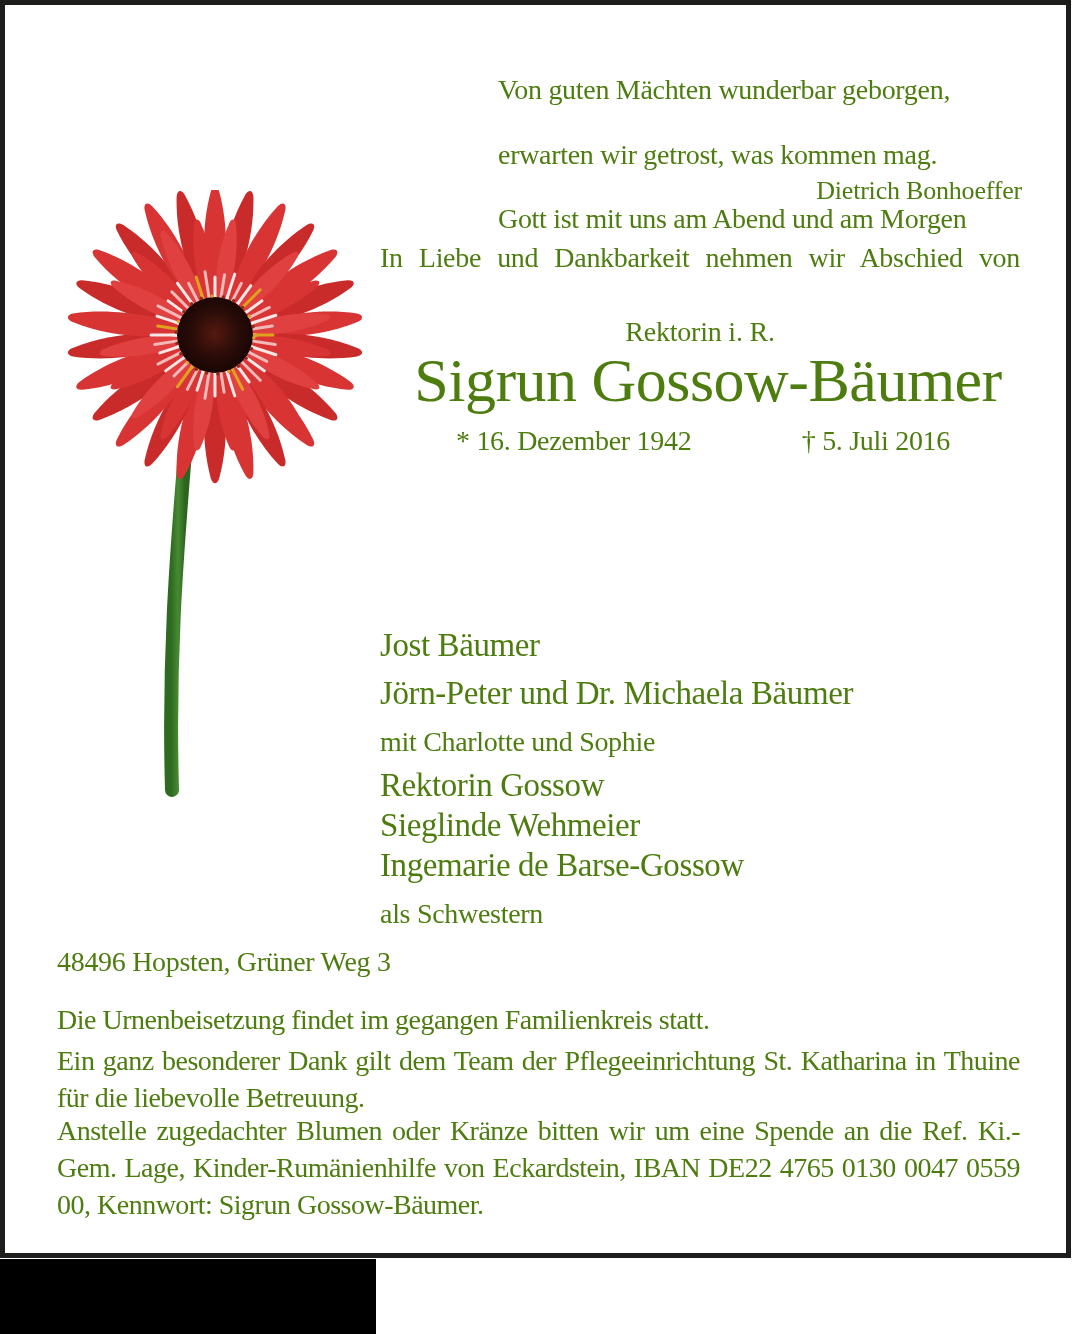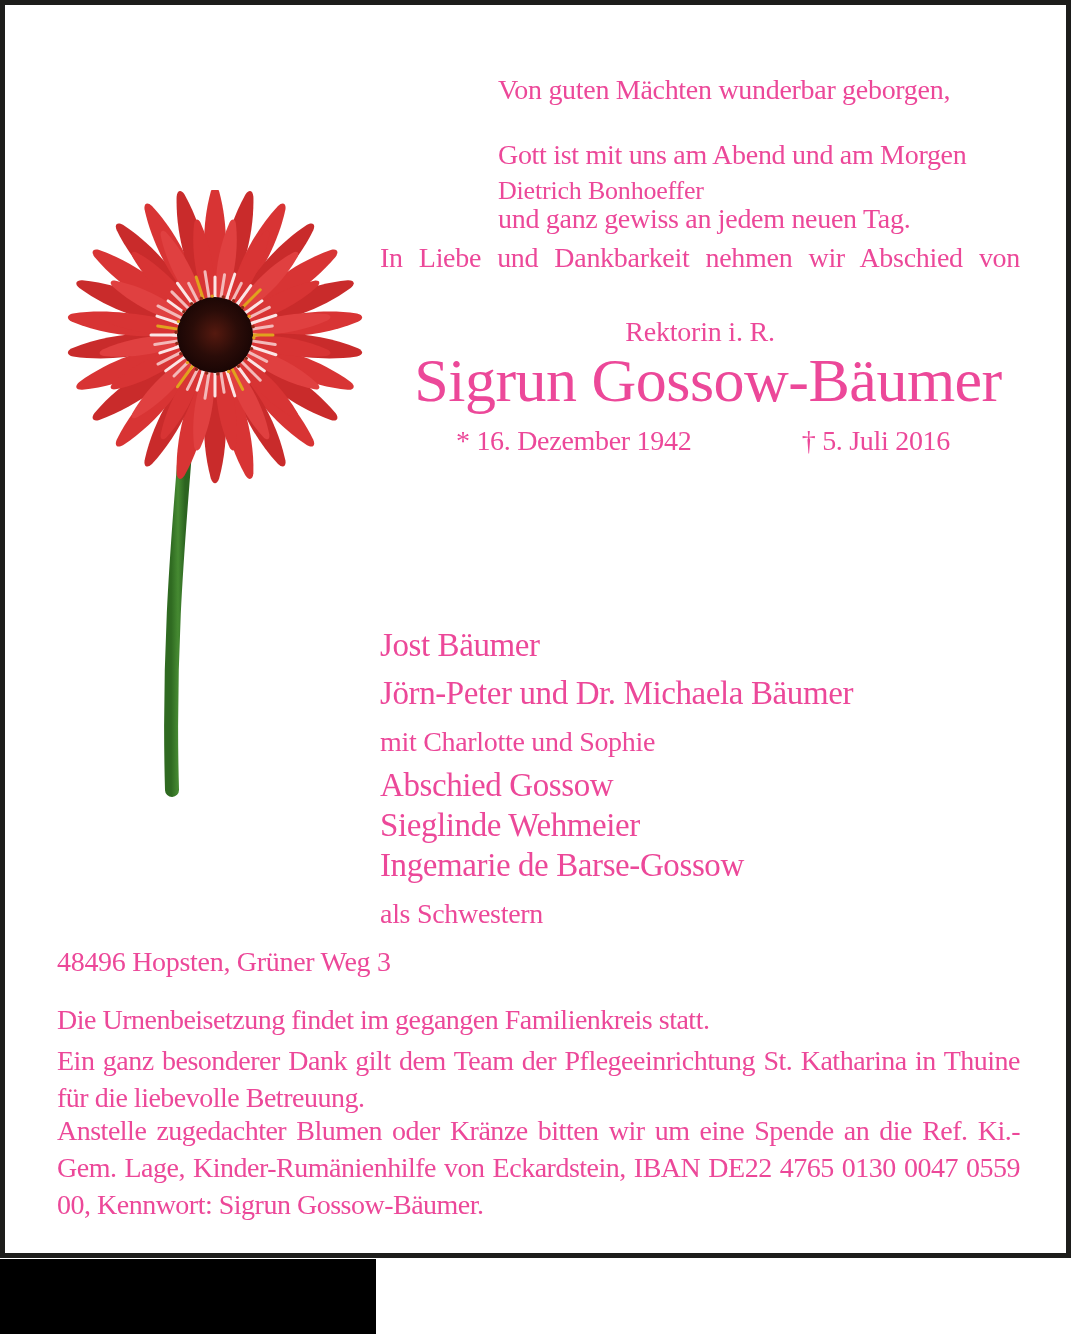--- a/index.html
+++ b/index.html
@@ -1,42 +1,42 @@
 <!DOCTYPE html>
 <html><head>
 <meta charset="utf-8">
 <style>
   html,body{margin:0;padding:0;background:#ffffff;}
   .page{
     position:relative;
     width:1075px;height:1334px;
     background:#ffffff;
     font-family:"Liberation Serif","DejaVu Serif",serif;
-    color:#ec4899;
+    color:#4d7c0f;
     overflow:hidden;
   }
   .frame{
     position:absolute;left:0;top:0;
     width:1061px;height:1248px;
     border:5px solid #1d1d1b;
     background:#ffffff;
   }
   .redaction{
     position:absolute;left:0;top:1259px;
     width:376px;height:75px;
     background:#000000;
   }
   .txt{position:absolute;white-space:pre-line;}
   .quote{
     left:498px;top:42px;width:524px;
     font-size:28px;line-height:32.2px;letter-spacing:-0.3px;
   }
   .attribution{
     left:498px;top:176px;width:524px;
-    font-size:26px;line-height:30px;text-align:left;letter-spacing:-0.2px;
+    font-size:26px;line-height:30px;text-align:right;letter-spacing:-0.2px;
   }
   .intro{
     left:380px;top:241px;width:640px;
     font-size:28px;line-height:33px;letter-spacing:-0.3px;
     text-align:justify;text-align-last:justify;
   }
   .rank{
     left:380px;top:315px;width:640px;
     font-size:28px;line-height:33px;text-align:center;letter-spacing:-0.2px;
   }
@@ -212,39 +212,39 @@
         <circle cx="163.23669233158046" cy="106.8797048878831" r="1.7" fill="#8a2a18"></circle>
         <circle cx="173.6427766274624" cy="110.74438907830512" r="1.7" fill="#8a2a18"></circle>
         <circle cx="182.53853403384906" cy="117.38425913964036" r="1.7" fill="#8a2a18"></circle>
         <circle cx="189.20328319078135" cy="126.2613922883472" r="1.7" fill="#e0a21e"></circle>
         <circle cx="193.097085758354" cy="136.65661599106102" r="1.7" fill="#8a2a18"></circle>
       </g>
   </svg>
 
   <div class="txt quote">
     <div>Von guten Mächten wunderbar geborgen,</div>
+    <div>erwarten wir getrost, was kommen mag.</div>
     <div>Gott ist mit uns am Abend und am Morgen</div>
-    <div>und ganz gewiss an jedem neuen Tag.</div>
   </div>
   <div class="txt attribution">Dietrich Bonhoeffer</div>
 
   <div class="txt intro">In Liebe und Dankbarkeit nehmen wir Abschied von</div>
 
   <div class="txt rank">Rektorin i. R.</div>
   <div class="txt deceased-name">Sigrun Gossow-Bäumer</div>
   <div class="txt dates">
     <span>* 16. Dezember 1942</span>
     <span>† 5. Juli 2016</span>
   </div>
 
 
   <div class="txt mourner" style="top:597px">Jost Bäumer</div>
   <div class="txt mourner" style="top:645px">Jörn-Peter und Dr. Michaela Bäumer</div>
   <div class="txt mourner-note" style="top:683px">mit Charlotte und Sophie</div>
-  <div class="txt mourner" style="top:737px">Abschied Gossow</div>
+  <div class="txt mourner" style="top:737px">Rektorin Gossow</div>
   <div class="txt mourner" style="top:777px">Sieglinde Wehmeier</div>
   <div class="txt mourner-note" style="top:855px">als Schwestern</div>
   <div class="txt mourner" style="top:817px">Ingemarie de Barse-Gossow</div>
 
   <div class="txt address">48496 Hopsten, Grüner Weg 3</div>
   <div class="txt para p-urne">Die Urnenbeisetzung findet im gegangen Familienkreis statt.</div>
   <div class="txt para p-dank">Ein ganz besonderer Dank gilt dem Team der Pflegeeinrichtung St. Katharina in Thuine für die liebevolle Betreuung.</div>
   <div class="txt para p-spende">Anstelle zugedachter Blumen oder Kränze bitten wir um eine Spende an die Ref. Ki.-Gem. Lage, Kinder-Rumänienhilfe von Eckardstein, IBAN DE22 4765 0130 0047 0559 00, Kennwort: Sigrun Gossow-Bäumer.</div>
 
   <div class="redaction"></div>

